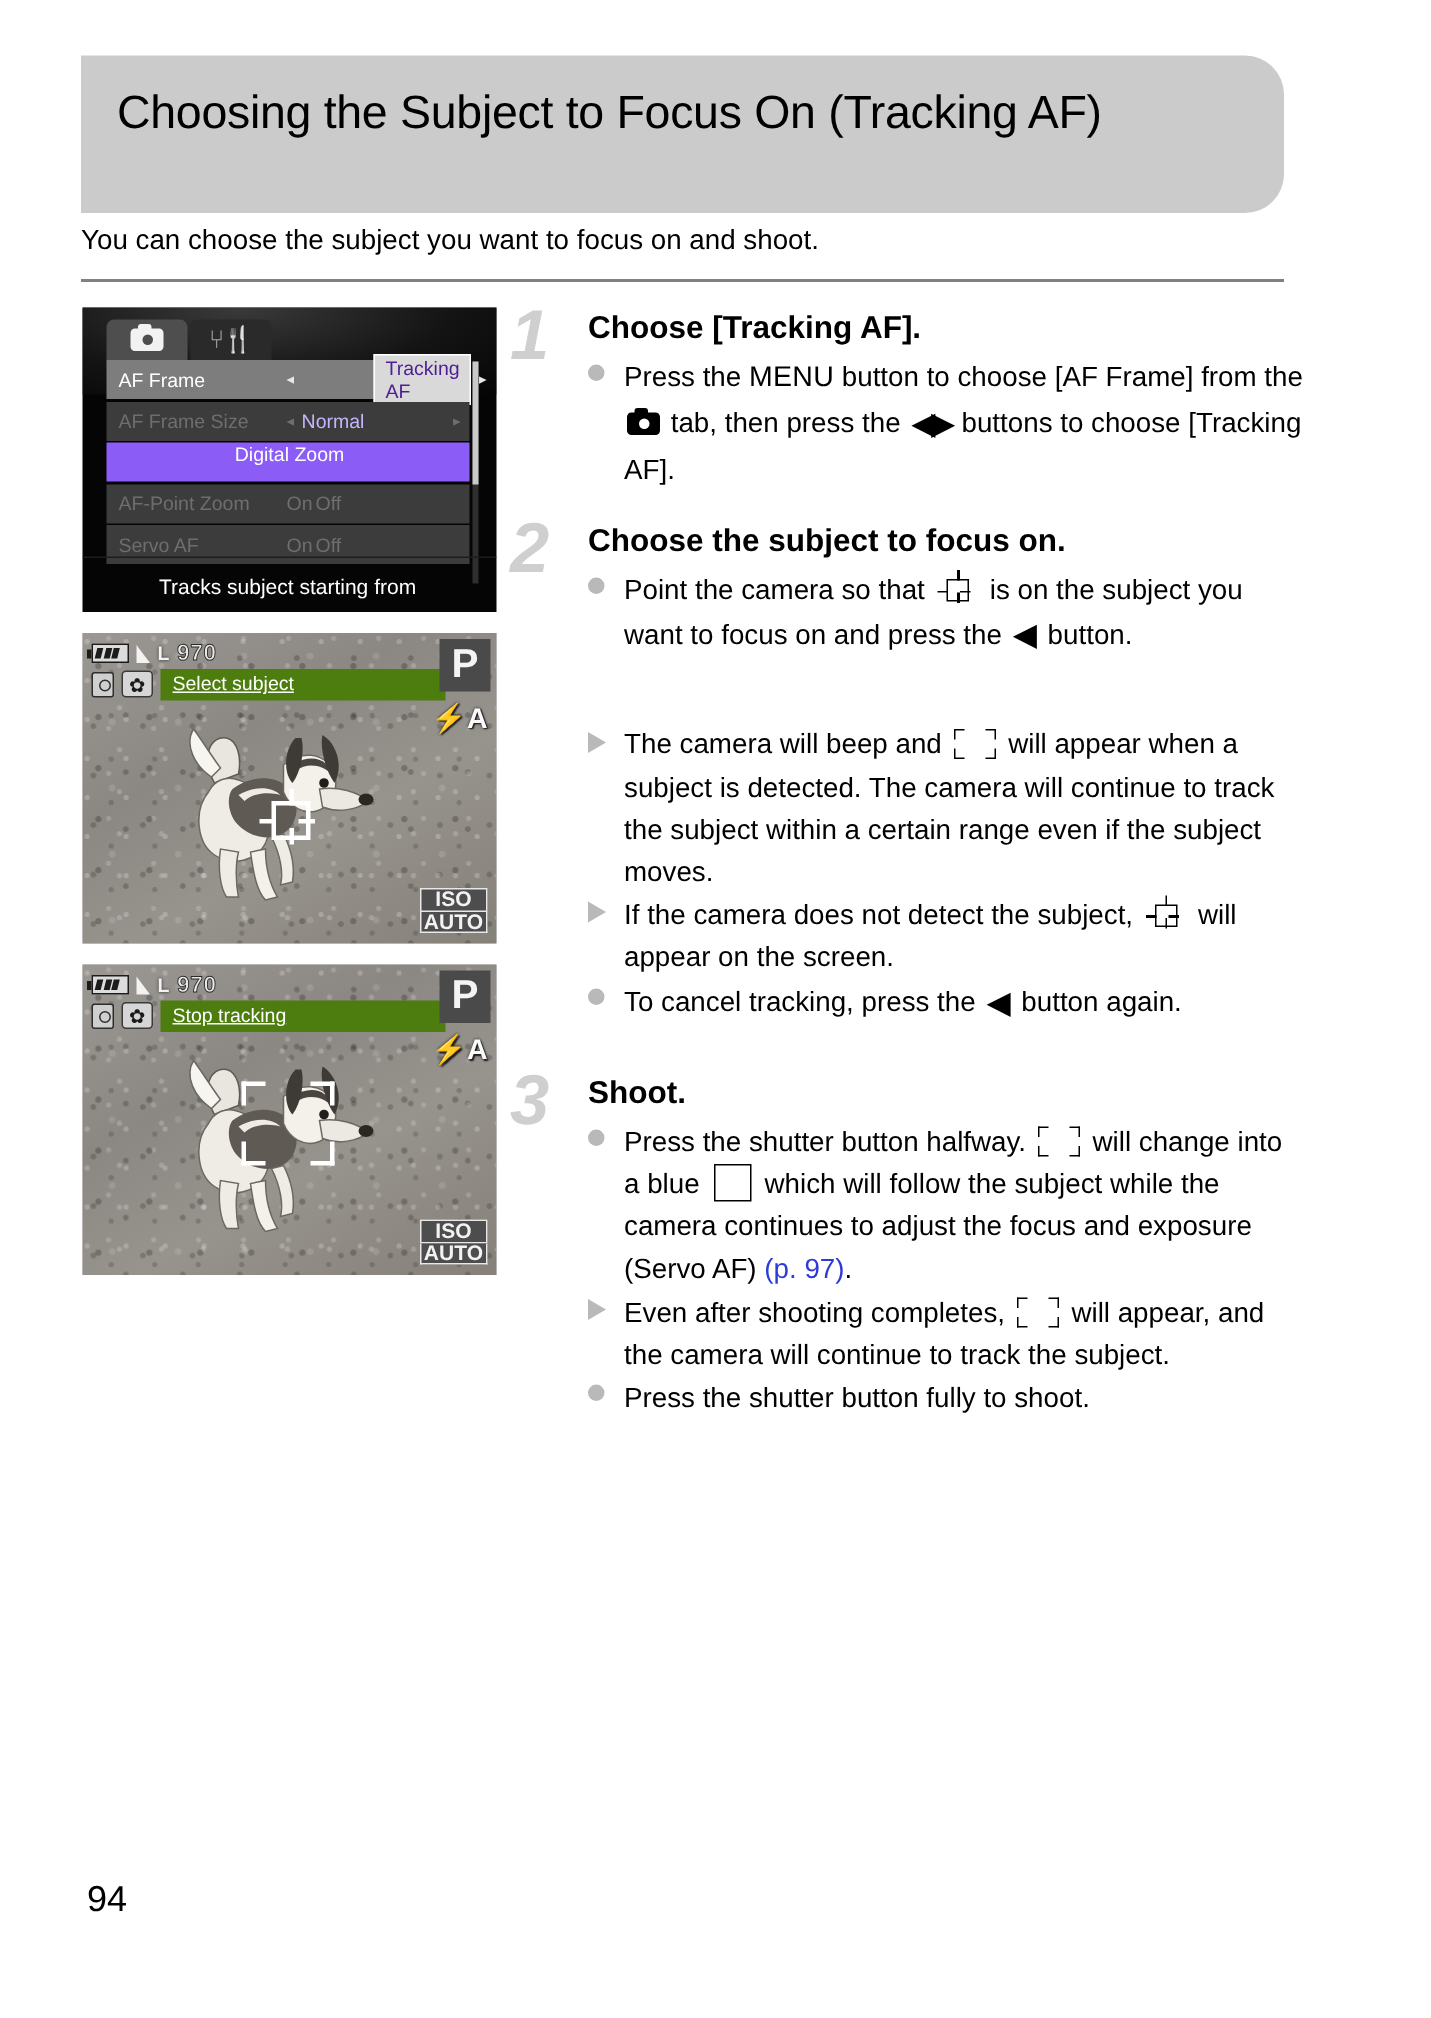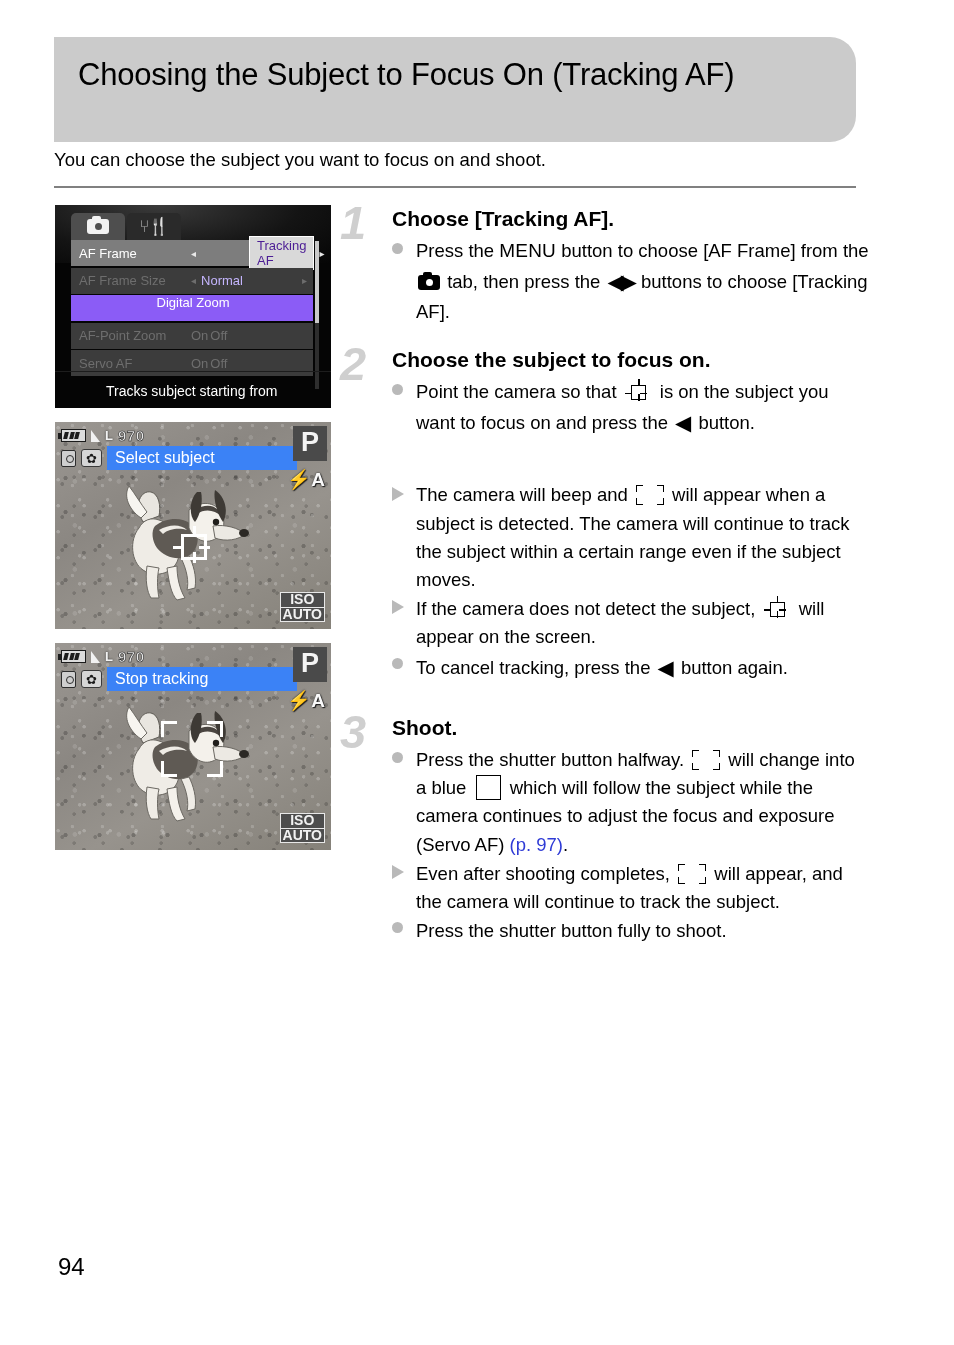--- a/index.html
+++ b/index.html
@@ -179,22 +179,22 @@
   .timer-glyph:after {
     content:""; position:absolute; left: 3.5px; top: 4.5px; width: 6px; height: 6px;
     border-radius: 50%; border: 1.5px solid #2d2d2d;
   }
   .macro-glyph {
     width: 21px; height: 18px; background: #d6d6d6; border: 1px solid #3a3a3a;
     border-radius: 3px; display: flex; align-items: center; justify-content: center;
     font-size: 13px; color: #1a1a1a; line-height: 1;
   }
   .msg-bar {
-    background: #3b82f6; color: #ffffff; font-size: 16px;
-    padding: 2px 10px 3px 8px; min-width: 190px; line-height: 1.2;
+    background: #4d7c0f; color: #ffffff; font-size: 13px;
+    padding: 2px 10px 3px 8px; min-width: 190px; line-height: 1.2; text-decoration: underline;
   }
 
   .mode-P {
     position: absolute; right: 4px; top: 4px;
     background: #4a4a4a; color: #f4f4f4;
     font-size: 27px; font-weight: bold; line-height: 1;
     padding: 3px 8px 5px 8px;
   }
   .flash-auto {
     position: absolute; right: 6px; top: 48px;

